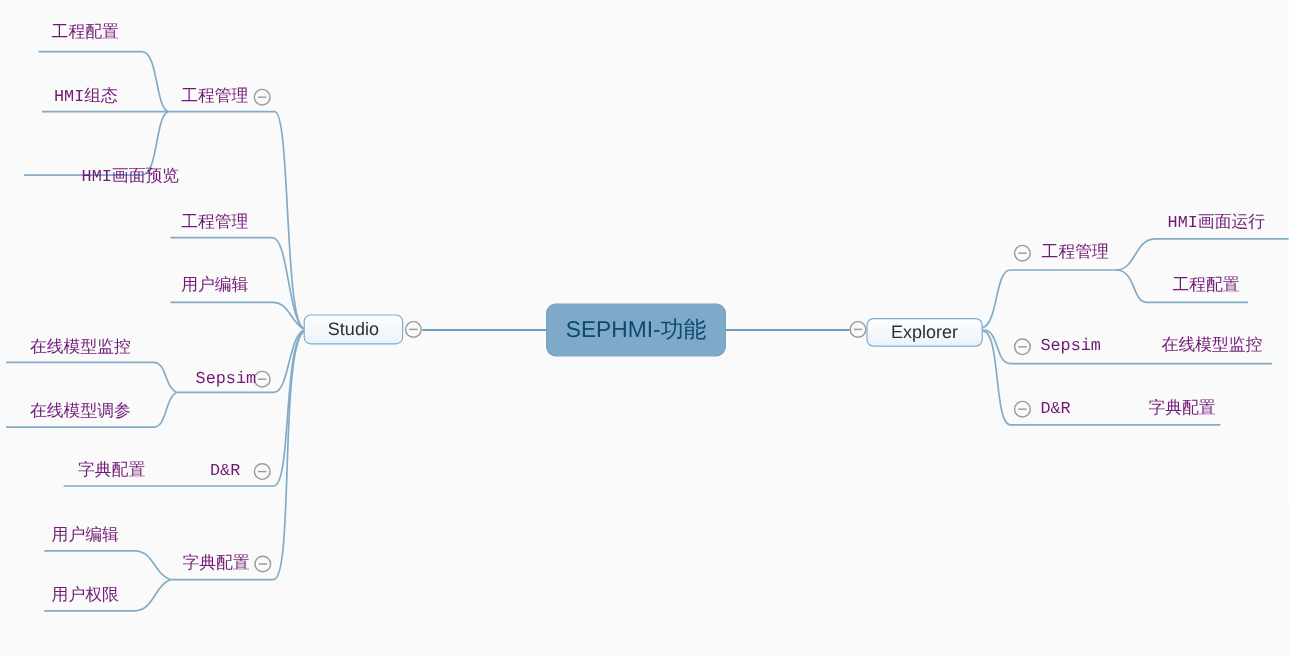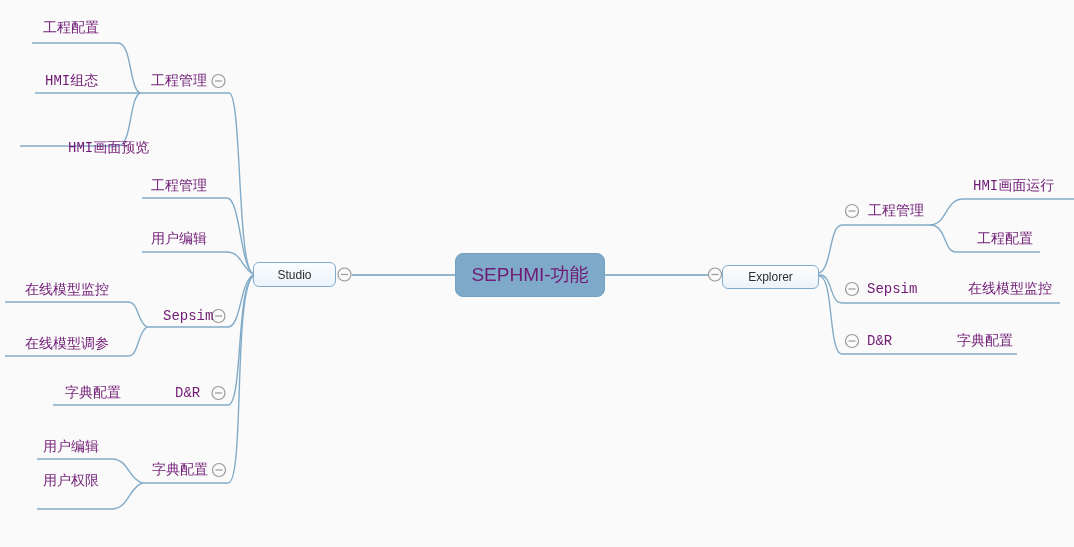--- a/index.html
+++ b/index.html
@@ -27,32 +27,32 @@
   }
   .node {
     position: absolute;
     display: flex;
     align-items: center;
     justify-content: center;
     border: 1px solid #7fabce;
     border-radius: 6px;
     background: linear-gradient(#fcfdfe, #ebf3f9);
     color: #2e2e2e;
-    font-size: 12px;
+    font-size: 15px;
     box-sizing: border-box;
     cursor: default;
   }
   .node-studio   { left: 253px; top: 262px; width: 83px;  height: 25px; }
   .node-explorer { left: 722px; top: 265px; width: 97px;  height: 24px; }
   .node-root {
     left: 455px; top: 253px; width: 150px; height: 44px;
     background: #7ea9c8;
     border: 1px solid #76a2c2;
     border-radius: 8px;
-    color: #701a75;
+    color: #0c4a6e;
     font-size: 19px;
   }
 </style>
 </head>
 <body>
 
 <div class="canvas">
 
   <svg class="wires" viewBox="0 0 1074 547" xmlns="http://www.w3.org/2000/svg">
 
@@ -131,21 +131,21 @@
   <div class="label" style="left:151px; top:73px;">工程管理</div>
   <div class="label" style="left:151px; top:178px;">工程管理</div>
   <div class="label" style="left:151px; top:231px;">用户编辑</div>
   <div class="label" style="left:25px;  top:282px;">在线模型监控</div>
   <div class="label" style="left:163px; top:308px;">Sepsim</div>
   <div class="label" style="left:25px;  top:336px;">在线模型调参</div>
   <div class="label" style="left:65px;  top:385px;">字典配置</div>
   <div class="label" style="left:175px; top:385px;">D&amp;R</div>
   <div class="label" style="left:43px;  top:439px;">用户编辑</div>
   <div class="label" style="left:152px; top:462px;">字典配置</div>
-  <div class="label" style="left:43px;  top:473px;">用户权限</div>
+  <div class="label" style="left:43px;  top:489px;">用户权限</div>
 
   <div class="label" style="left:973px; top:178px;">HMI画面运行</div>
   <div class="label" style="left:868px; top:203px;">工程管理</div>
   <div class="label" style="left:977px; top:231px;">工程配置</div>
   <div class="label" style="left:867px; top:281px;">Sepsim</div>
   <div class="label" style="left:968px; top:281px;">在线模型监控</div>
   <div class="label" style="left:867px; top:333px;">D&amp;R</div>
   <div class="label" style="left:957px; top:333px;">字典配置</div>
 
   <div class="node node-studio">Studio</div>

